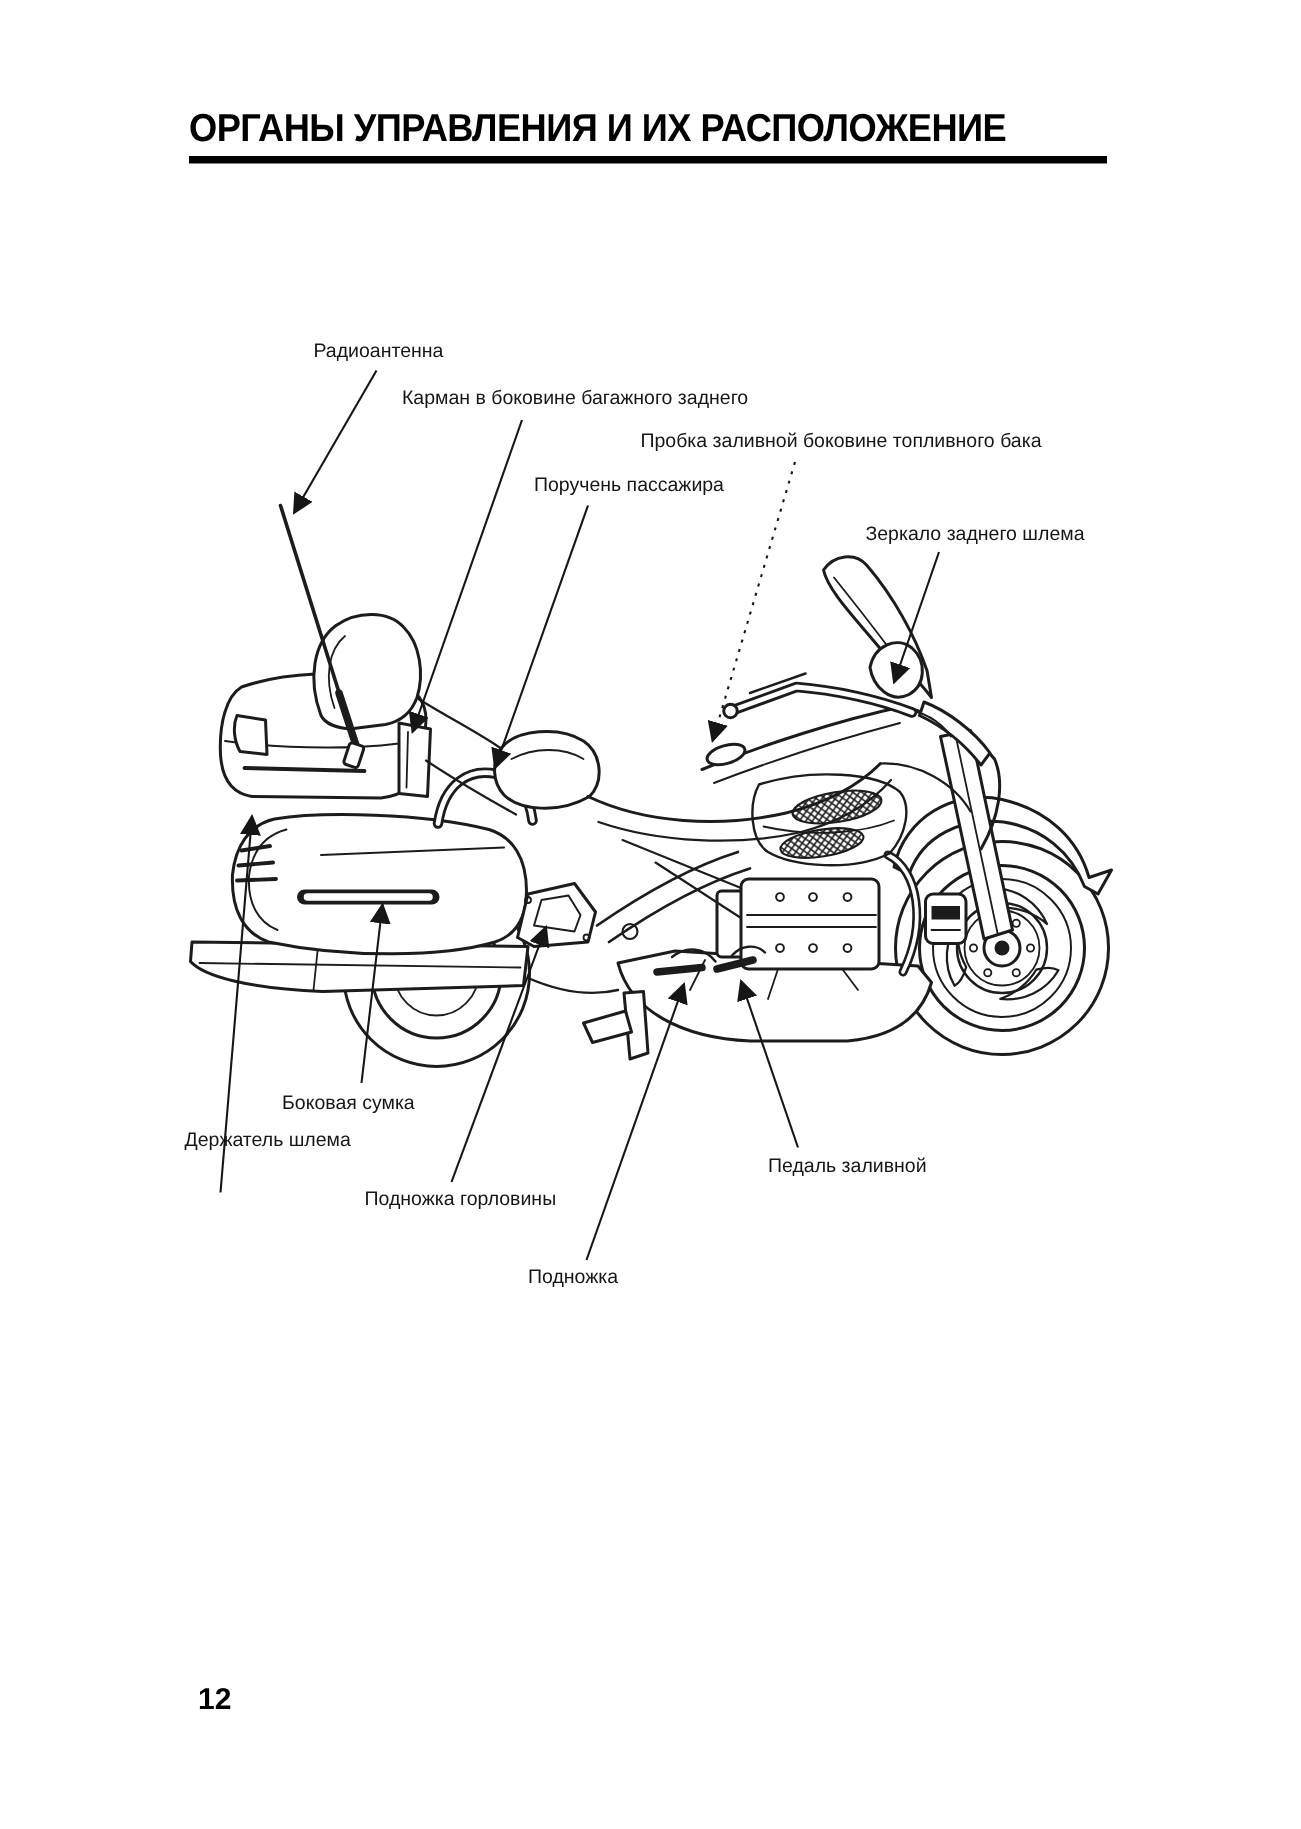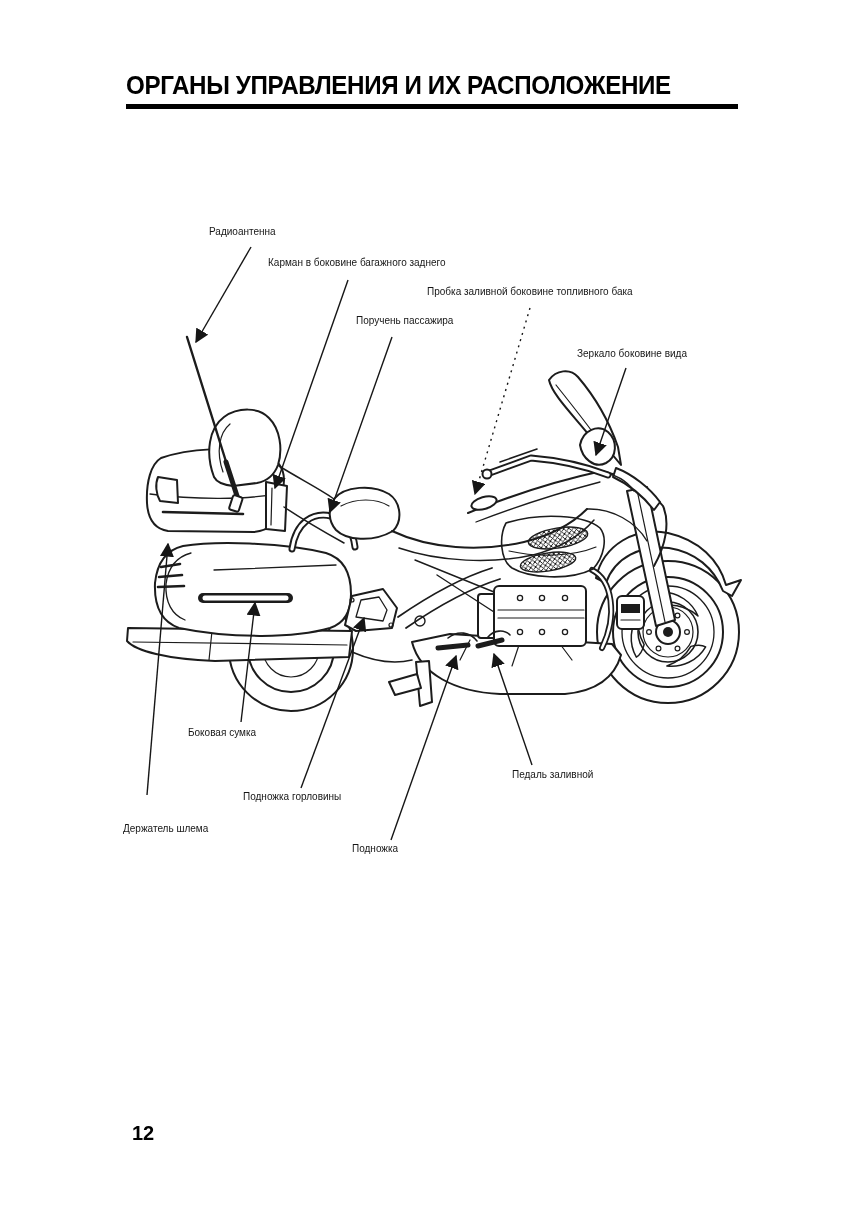--- a/index.html
+++ b/index.html
@@ -7,21 +7,21 @@
     position:relative;width:867px;height:1219px;background:#fff;overflow:hidden;
     font-family:"Liberation Sans",sans-serif;color:#141414;padding-left:44px;
   }
   .title{
     position:absolute;left:126px;top:70px;font-size:26px;font-weight:bold;color:#000;
     white-space:nowrap;transform:scaleX(.93);transform-origin:left top;letter-spacing:-.4px;
   }
   .title-rule{position:absolute;left:126px;top:104px;width:612px;height:5px;background:#000;}
   .pagenum{position:absolute;left:132px;top:1122px;font-size:20px;font-weight:bold;color:#000;}
   .art{position:absolute;left:0;top:0;}
-  .label{position:absolute;font-size:10px;color:#161616;white-space:nowrap;}
+  .label{position:absolute;font-size:13px;color:#161616;white-space:nowrap;}
 </style>
 </head>
 <body>
 
 <div class="page">
 
   <div class="title">ОРГАНЫ УПРАВЛЕНИЯ И ИХ РАСПОЛОЖЕНИЕ</div>
   <div class="title-rule"></div>
 
   <svg class="art" width="867" height="1219" viewBox="0 0 867 1219">
@@ -223,21 +223,21 @@
       <line x1="301" y1="788" x2="364" y2="618" marker-end="url(#ah)"></line>
       <line x1="391" y1="840" x2="456" y2="656" marker-end="url(#ah)"></line>
       <line x1="532" y1="765" x2="494" y2="654" marker-end="url(#ah)"></line>
     </g>
   </svg>
 
   <div class="label" style="left:209px;top:226px">Радиоантенна</div>
   <div class="label" style="left:268px;top:257px">Карман в боковине багажного заднего</div>
   <div class="label" style="left:427px;top:286px">Пробка заливной боковине топливного бака</div>
   <div class="label" style="left:356px;top:315px">Поручень пассажира</div>
-  <div class="label" style="left:577px;top:348px">Зеркало боковине вида</div>
+  <div class="label" style="left:577px;top:348px">Зеркало заднего шлема</div>
   <div class="label" style="left:188px;top:727px">Боковая сумка</div>
-  <div class="label" style="left:123px;top:823px">Держатель шлема</div>
+  <div class="label" style="left:123px;top:752px">Держатель шлема</div>
   <div class="label" style="left:243px;top:791px">Подножка горловины</div>
   <div class="label" style="left:352px;top:843px">Подножка</div>
   <div class="label" style="left:512px;top:769px">Педаль заливной</div>
 
   <div class="pagenum">12</div>
 </div>
 
 </body></html>

